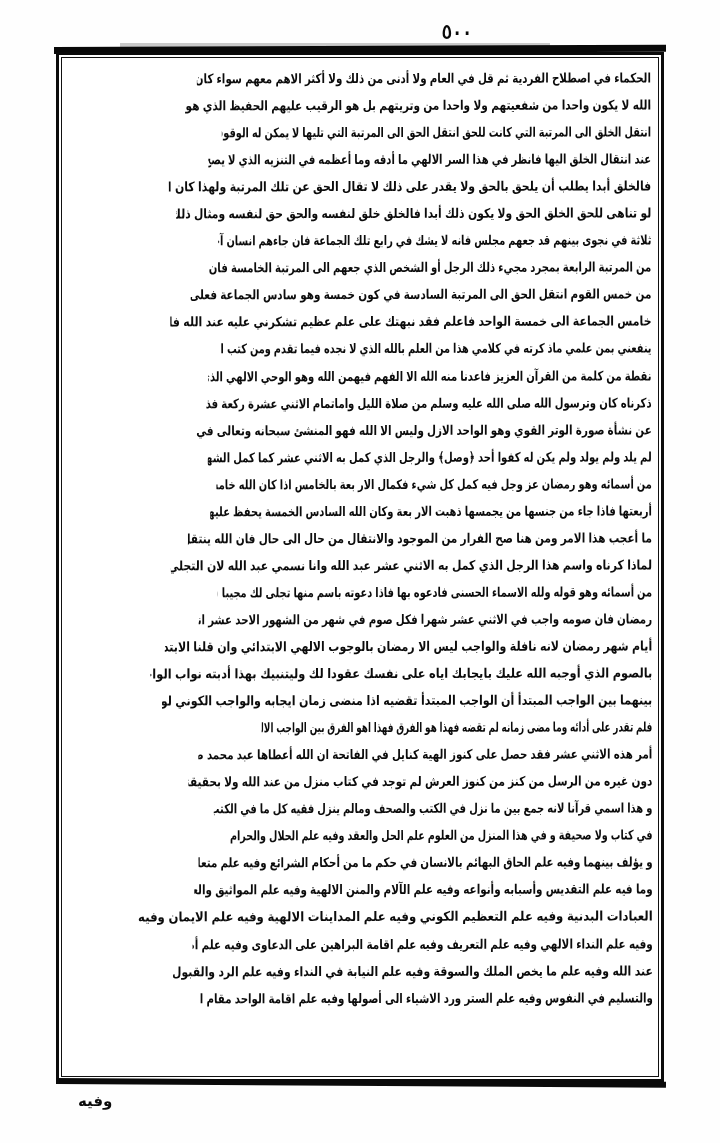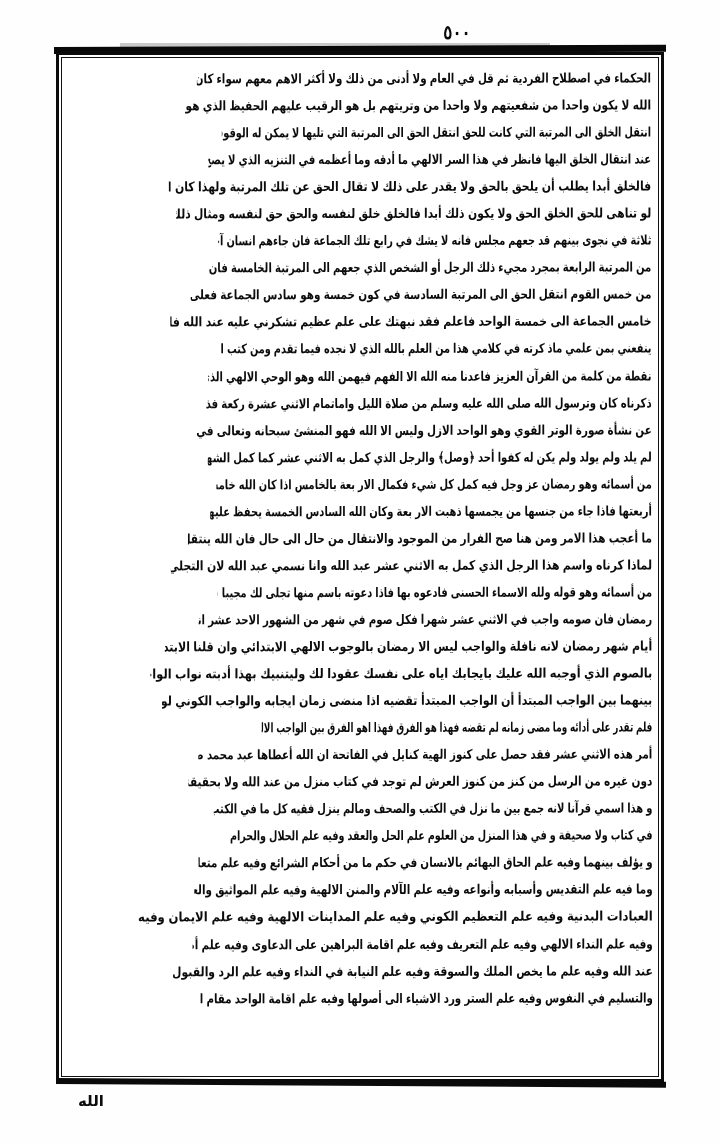--- a/index.html
+++ b/index.html
@@ -19,21 +19,21 @@
     overflow: hidden;
   }
 
   
   .folio {
     position: absolute;
     top: 22px;
     left: 0;
     width: 720px;
     text-align: center;
-    font-family: Liberation Sans, sans-serif;
+    font-family: Liberation Mono, monospace;
     font-size: 17px;
     font-weight: 700;
     color: #0a0a0a;
     letter-spacing: 2px;
     direction: rtl;
   }
   .folio-inner {
     display: inline-block;
     transform: translateX(97px) scaleY(1.15);
   }
@@ -190,15 +190,15 @@
         <span class="line" style="display: block; width: auto; transform-origin: right center; transform: scaleX(0.7876);">وما فيه علم التقديس وأسبابه وأنواعه وفيه علم الآلام والمنن الالهية وفيه علم المواثيق والعهود وفيه علم نشأة صور</span>
         <span class="line" style="display: block; width: auto; transform-origin: right center; transform: scaleX(0.8872);">العبادات البدنية وفيه علم التعظيم الكوني وفيه علم المداينات الالهية وفيه علم الايمان وفيه علم الابدال</span>
         <span class="line" style="display: block; width: auto; transform-origin: right center; transform: scaleX(0.7908);">وفيه علم النداء الالهي وفيه علم التعريف وفيه علم اقامة البراهين على الدعاوى وفيه علم أصحاب الفترات ماحكمهم</span>
         <span class="line" style="display: block; width: auto; transform-origin: right center; transform: scaleX(0.8244);">عند الله وفيه علم ما يخص الملك والسوقة وفيه علم النيابة في النداء وفيه علم الرد والقبول وفيه علم التفويض</span>
         <span class="line" style="display: block; width: auto; transform-origin: right center; transform: scaleX(0.7781);">والتسليم في النفوس وفيه علم الستر ورد الاشياء الى أصولها وفيه علم اقامة الواحد مقام الجميع في أي موطن يكون</span>
       </p>
   </div>
 
   <div class="rule-bottom-heavy"></div>
 
-  <div class="catchword">الله</div>
+  <div class="catchword">وفيه</div>
 
 </div>
 
 </body></html>

